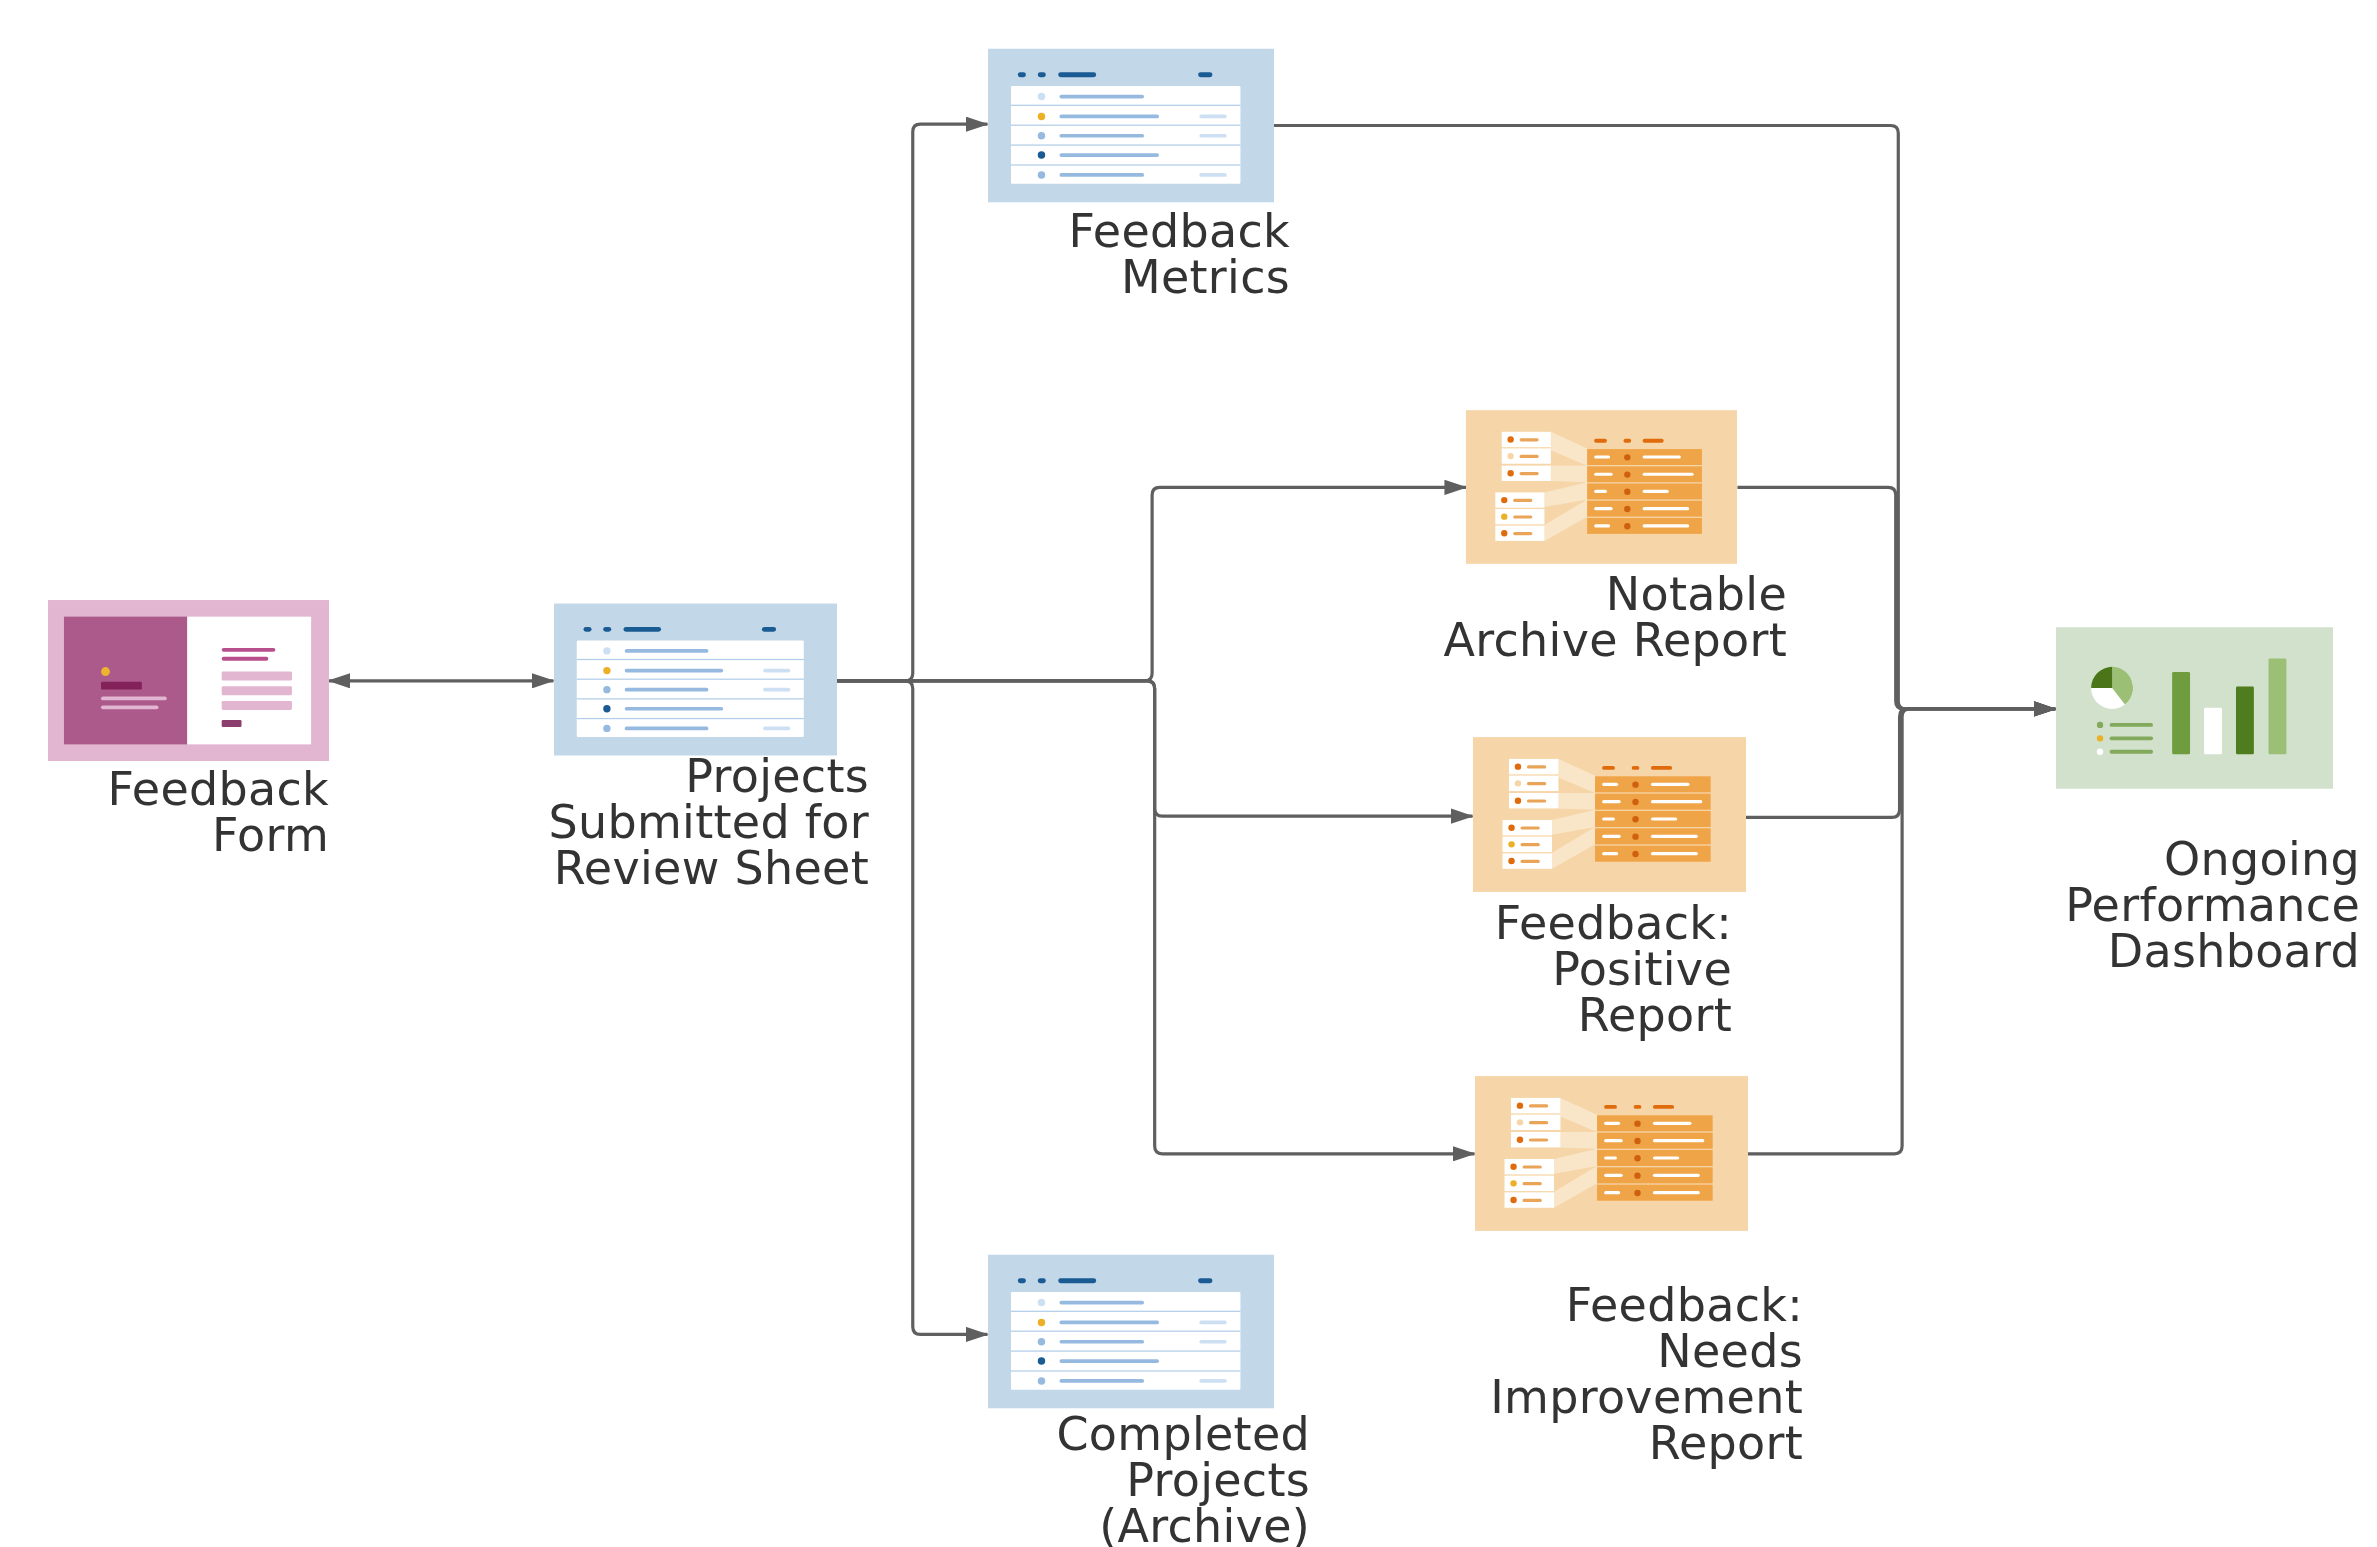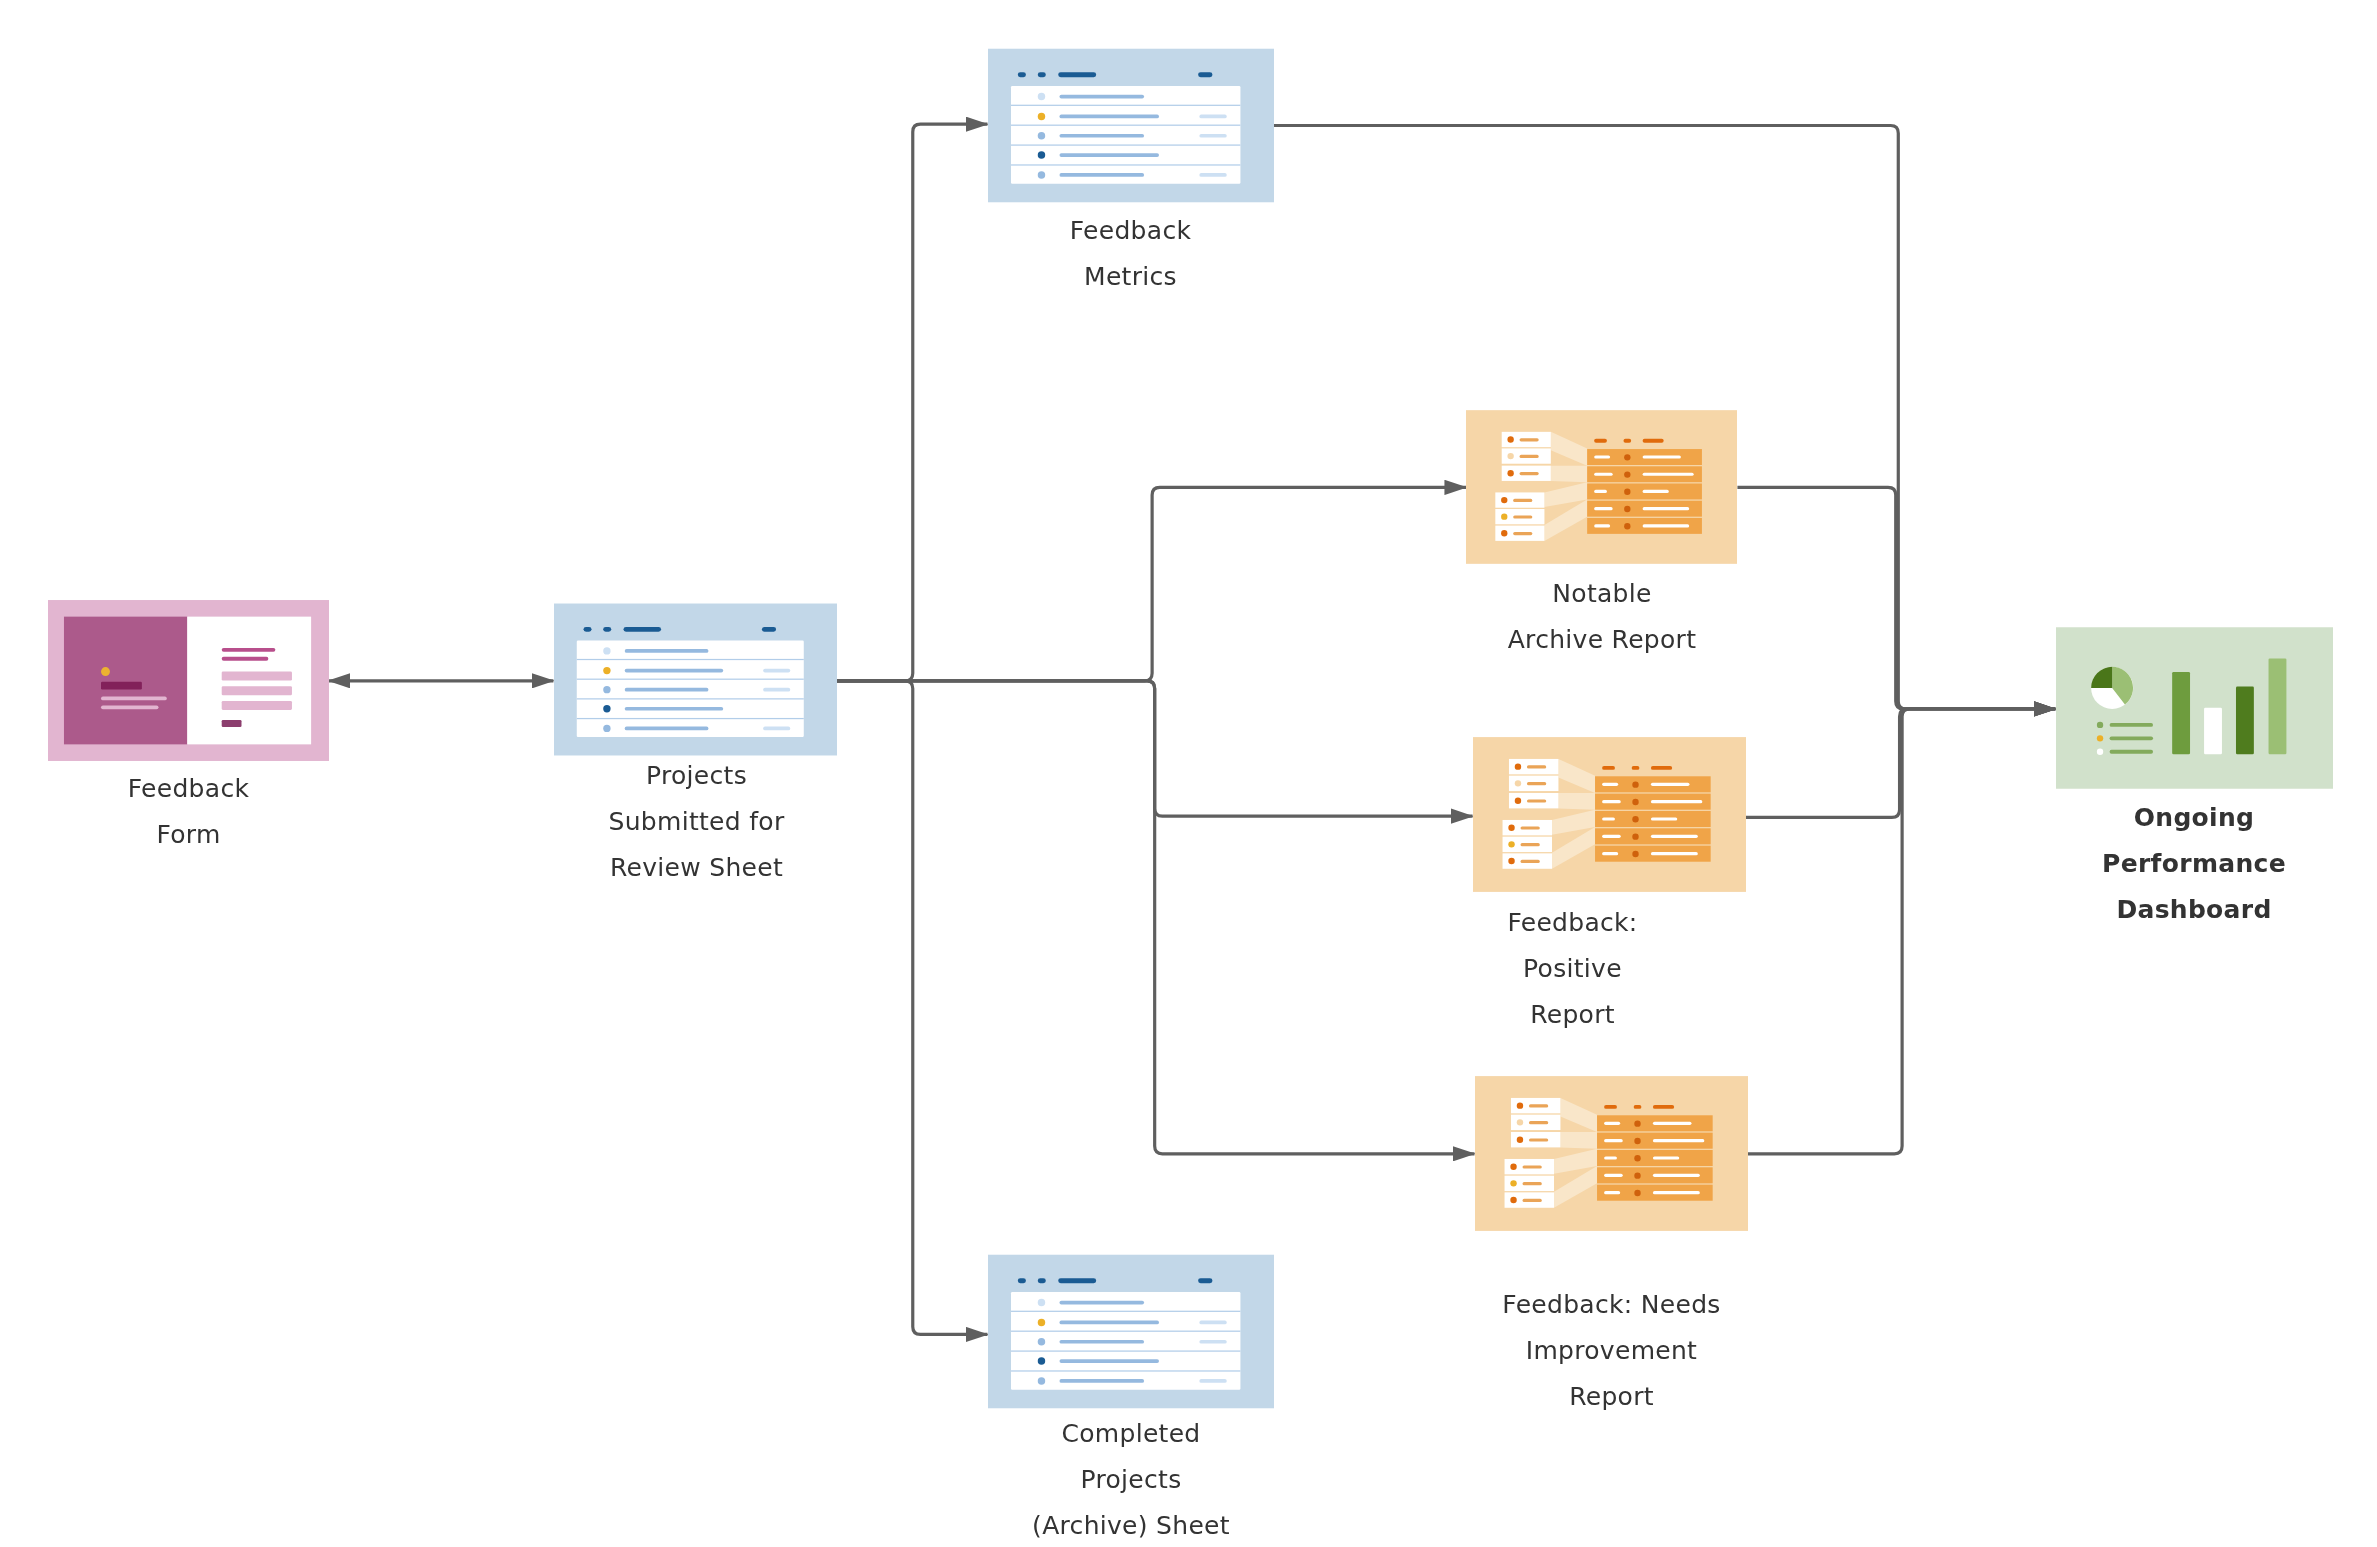--- a/index.html
+++ b/index.html
@@ -1,22 +1,22 @@
 <!DOCTYPE html>
 <html style="font-size:10.2px"><head>
 <meta charset="utf-8">
 <style>
   html, body { margin:0; padding:0; background:#ffffff; }
   body { width:2377px; height:1548px; position:relative; overflow:hidden;
          font-family:"DejaVu Sans", sans-serif; }
   #connectors { position:absolute; left:0; top:0; width:2377px; height:1548px; }
   .node { position:absolute; }
   .node .box { position:absolute; left:0; top:0; }
-  .label { position:absolute; text-align:center; color:#333333;
-           font-family:"DejaVu Sans", sans-serif; font-size:25px; line-height:46px;
+  .label { position:absolute; text-align:right; color:#333333;
+           font-family:"DejaVu Sans", sans-serif; font-size:46px; line-height:46px;
            white-space:pre-line; font-weight:normal; letter-spacing:0.3px; }
   .conn { fill:none; stroke:#5f5f5f; stroke-width:5; stroke-linejoin:round; }
 </style>
 </head>
 <body>
 
 <svg id="connectors" viewBox="0 0 3724 2424">
   <defs>
     <marker id="arrow" markerWidth="36" markerHeight="24" refX="34" refY="12" orient="auto" markerUnits="userSpaceOnUse">
       <path d="M0,0 L36,12 L0,24 Z" fill="#5f5f5f"></path>
@@ -333,16 +333,16 @@
     <circle cx="69" cy="174" r="5" fill="#ecb027"></circle>
       <rect x="84" y="171" width="68" height="6" rx="3" fill="#83aa5c"></rect>
     <circle cx="69" cy="195" r="5" fill="#ffffff"></circle>
       <rect x="84" y="192" width="68" height="6" rx="3" fill="#83aa5c"></rect>
     <rect x="182" y="70" width="28" height="129" rx="2" fill="#6e9c3e"></rect>
     <rect x="232" y="126" width="28" height="73" rx="2" fill="#ffffff"></rect>
     <rect x="282" y="93" width="28" height="106" rx="2" fill="#4f7c1e"></rect>
     <rect x="333" y="49" width="28" height="150" rx="2" fill="#9bbf74"></rect>
   </svg>
 </div>
-<div class="label" style="left:2028px;top:795px;width:332px;font-weight:bold;">Ongoing
+<div class="label" style="left:2028px;top:836px;width:332px;">Ongoing
 Performance
 Dashboard</div>
 
 
 </body></html>

